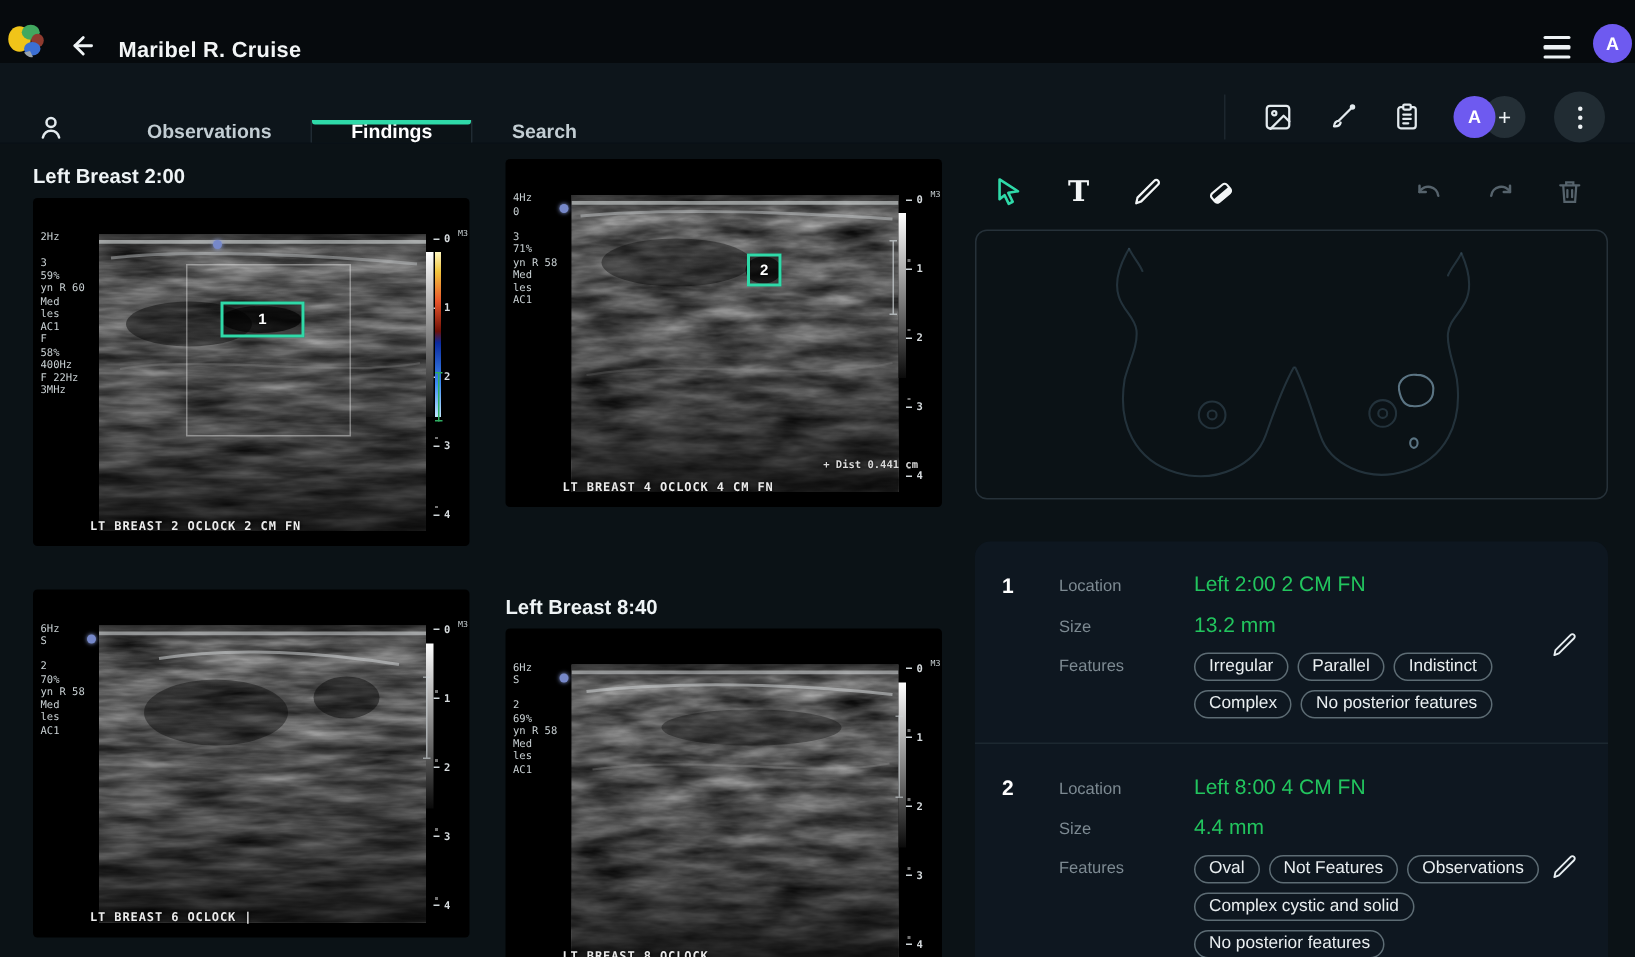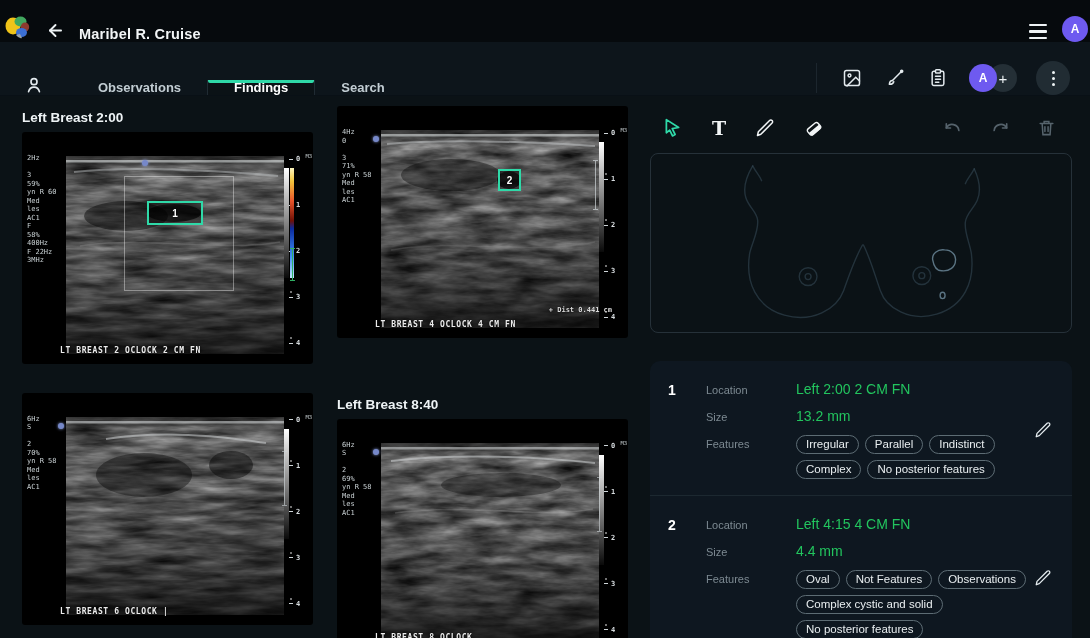--- a/index.html
+++ b/index.html
@@ -489,21 +489,21 @@
               <path d="M3 21l1-4.5L17.5 3a2.1 2.1 0 0 1 3 3L7 19.5 3 21z"></path>
             </svg>
           </button>
         </div>
       </div>
 
       <div class="finding">
         <div class="fnum">2</div>
         <div class="fbody">
           <span class="flabel">Location</span>
-          <span class="fvalue">Left 4:15 4 CM FN</span>
+          <span class="fvalue">Left 8:00 4 CM FN</span>
           <span class="flabel">Size</span>
           <span class="fvalue">4.4 mm</span>
           <span class="flabel">Features</span>
           <span class="chips">
             <span class="chip">Oval</span>
             <span class="chip">Not Features</span>
             <span class="chip">Observations</span>
             <span class="chip">Complex cystic and solid</span>
             <span class="chip">No posterior features</span>
           </span>

